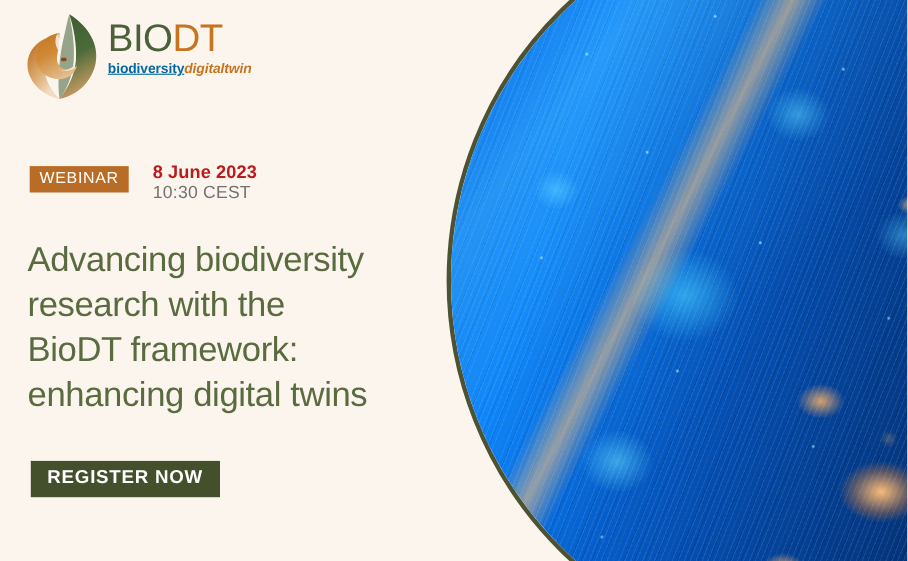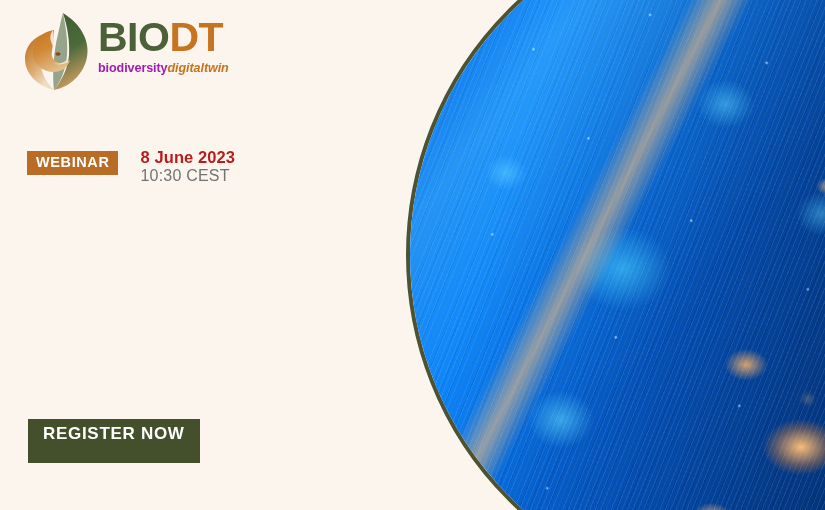--- a/index.html
+++ b/index.html
@@ -127,52 +127,52 @@
     width: 74px;
     height: 82px;
   }
   .logo-text {
     position: absolute;
     left: 80px;
     top: 7px;
     width: 132px;
   }
   .logo-word {
-    font-size: 41px;
-    font-weight: 700;
+    font-size: 35px;
+    font-weight: 400;
     letter-spacing: -0.5px;
     line-height: 1;
     white-space: nowrap;
   }
   .logo-word .bio { color: #4c6139; }
   .logo-word .dt  { color: #c6741f; }
   .logo-tag {
     margin-top: 3px;
     font-size: 12.6px;
     font-weight: 700;
     letter-spacing: -0.1px;
     white-space: nowrap;
   }
-  .logo-tag .bio { color: #a21caf; }
+  .logo-tag .bio { color: #0369a1; text-decoration: underline; }
   .logo-tag .dt  { color: #c6741f; font-style: italic; }
 
   
   .meta-row {
     position: absolute;
     left: 27px;
     top: 148px;
     display: flex;
     align-items: flex-start;
     gap: 22px;
   }
   .badge {
     background: #b86c25;
     color: #ffffff;
     font-size: 14.5px;
-    font-weight: 700;
+    font-weight: 400;
     letter-spacing: 0.6px;
     padding: 4px 9px 5px 9px;
     line-height: 1;
     margin-top: 3px;
   }
   .date-block { line-height: 1.18; }
   .date-main {
     font-size: 16.5px;
     font-weight: 700;
     color: #b91c1c;
@@ -202,21 +202,21 @@
   
   .cta {
     position: absolute;
     left: 28px;
     top: 419px;
     background: #44502c;
     color: #ffffff;
     font-size: 17px;
     font-weight: 700;
     letter-spacing: 0.7px;
-    padding: 6px 15px 21px 15px;
+    padding: 6px 15px 10px 15px;
     line-height: 1;
     border: none;
     cursor: pointer;
     font-family: "Liberation Sans", sans-serif;
   }
 </style>
 </head>
 <body>
 
 <div id="poster">
@@ -274,16 +274,22 @@
   </div>
 
   <div class="meta-row">
     <div class="badge">WEBINAR</div>
     <div class="date-block">
       <div class="date-main">8 June 2023</div>
       <div class="date-time">10:30 CEST</div>
     </div>
   </div>
 
+  <div class="headline">
+    <span>Advancing biodiversity</span>
+    <span>research with the</span>
+    <span>BioDT framework:</span>
+    <span>enhancing digital twins</span>
+  </div>
 
   <button class="cta">REGISTER NOW</button>
 
 </div>
 
 </body></html>

